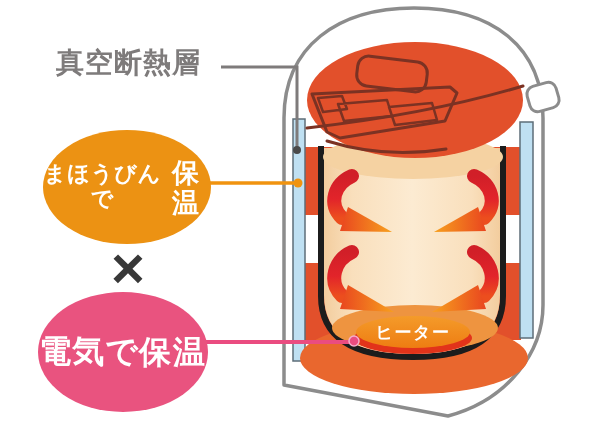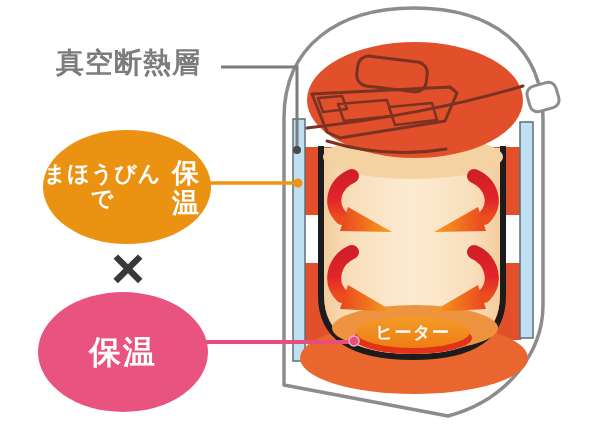--- a/index.html
+++ b/index.html
@@ -129,16 +129,17 @@
   <div class="vacuum-label">真空断熱層</div>
 
   <div class="bubble bubble-thermos" style="background-color: rgb(236, 146, 19);">
     <span class="l1">まほうびんで</span>
     <span class="l2">保温</span>
   </div>
 
   <div class="cross" style="color: rgb(56, 56, 56);">×</div>
 
   <div class="bubble bubble-electric" style="background-color: rgb(233, 83, 127);">
+    <span class="l1">電気で</span>
     <span class="l2">保温</span>
   </div>
 
 </div>
 
 </body></html>

